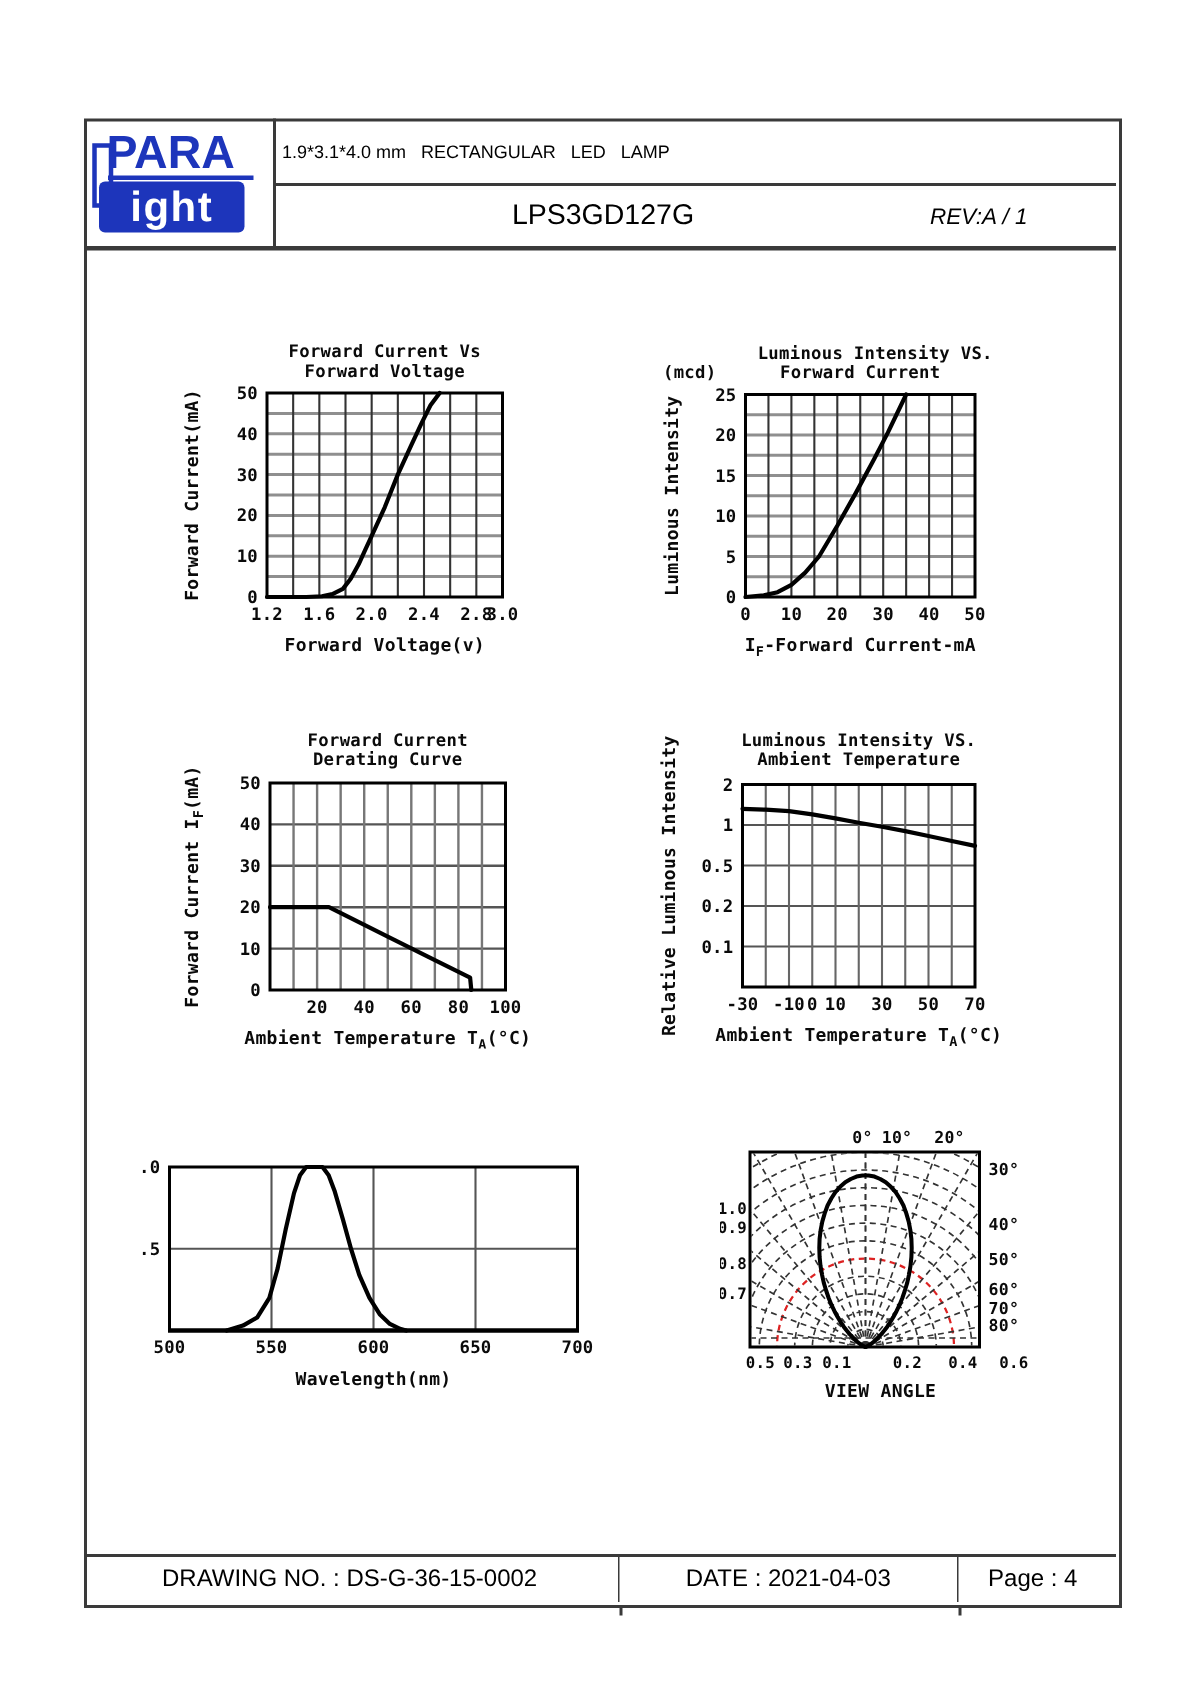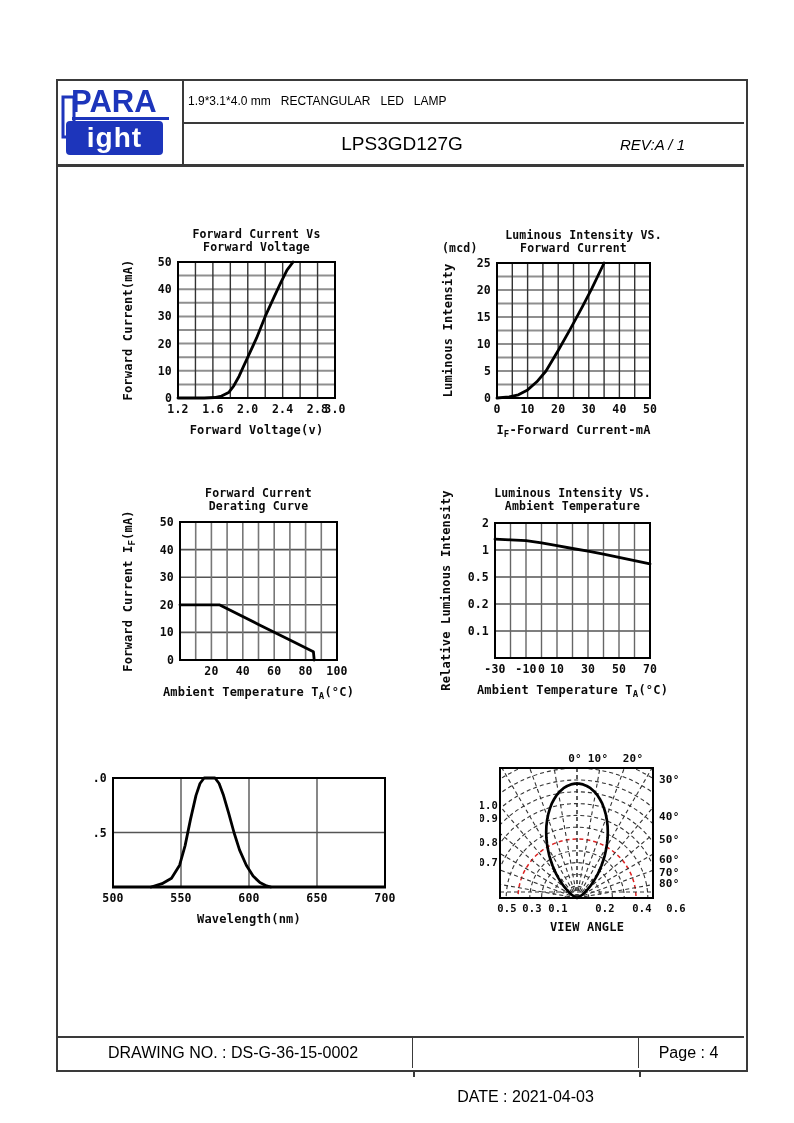--- a/index.html
+++ b/index.html
@@ -269,16 +269,16 @@
       <text x="27" y="179" text-anchor="middle" font-family="&quot;DejaVu Sans Mono&quot;,&quot;Liberation Mono&quot;,monospace" font-size="10.5" font-weight="bold" letter-spacing="0.2" fill="#0a0a0a"><tspan>0.5</tspan></text>
       <text x="52" y="179" text-anchor="middle" font-family="&quot;DejaVu Sans Mono&quot;,&quot;Liberation Mono&quot;,monospace" font-size="10.5" font-weight="bold" letter-spacing="0.2" fill="#0a0a0a"><tspan>0.3</tspan></text>
       <text x="78" y="179" text-anchor="middle" font-family="&quot;DejaVu Sans Mono&quot;,&quot;Liberation Mono&quot;,monospace" font-size="10.5" font-weight="bold" letter-spacing="0.2" fill="#0a0a0a"><tspan>0.1</tspan></text>
       <text x="125" y="179" text-anchor="middle" font-family="&quot;DejaVu Sans Mono&quot;,&quot;Liberation Mono&quot;,monospace" font-size="10.5" font-weight="bold" letter-spacing="0.2" fill="#0a0a0a"><tspan>0.2</tspan></text>
       <text x="162" y="179" text-anchor="middle" font-family="&quot;DejaVu Sans Mono&quot;,&quot;Liberation Mono&quot;,monospace" font-size="10.5" font-weight="bold" letter-spacing="0.2" fill="#0a0a0a"><tspan>0.4</tspan></text>
       <text x="196" y="179" text-anchor="middle" font-family="&quot;DejaVu Sans Mono&quot;,&quot;Liberation Mono&quot;,monospace" font-size="10.5" font-weight="bold" letter-spacing="0.2" fill="#0a0a0a"><tspan>0.6</tspan></text>
       <text x="107" y="198" text-anchor="middle" font-family="&quot;DejaVu Sans Mono&quot;,&quot;Liberation Mono&quot;,monospace" font-size="12" font-weight="bold" letter-spacing="0.2" fill="#0a0a0a"><tspan>VIEW ANGLE</tspan></text>
     </svg>
 
   <div class="abs foot" style="left:72px;width:336px;margin-left:36px;">DRAWING NO. : DS-G-36-15-0002</div>
-  <div class="abs foot" style="left:413px;width:225px;justify-content:center;margin-top:44px;">DATE : 2021-04-03</div>
+  <div class="abs foot" style="left:413px;width:225px;justify-content:center;">DATE : 2021-04-03</div>
   <div class="abs foot" style="left:636px;width:105px;justify-content:center;">Page : 4</div>
 
 </div>
 
 </body></html>

